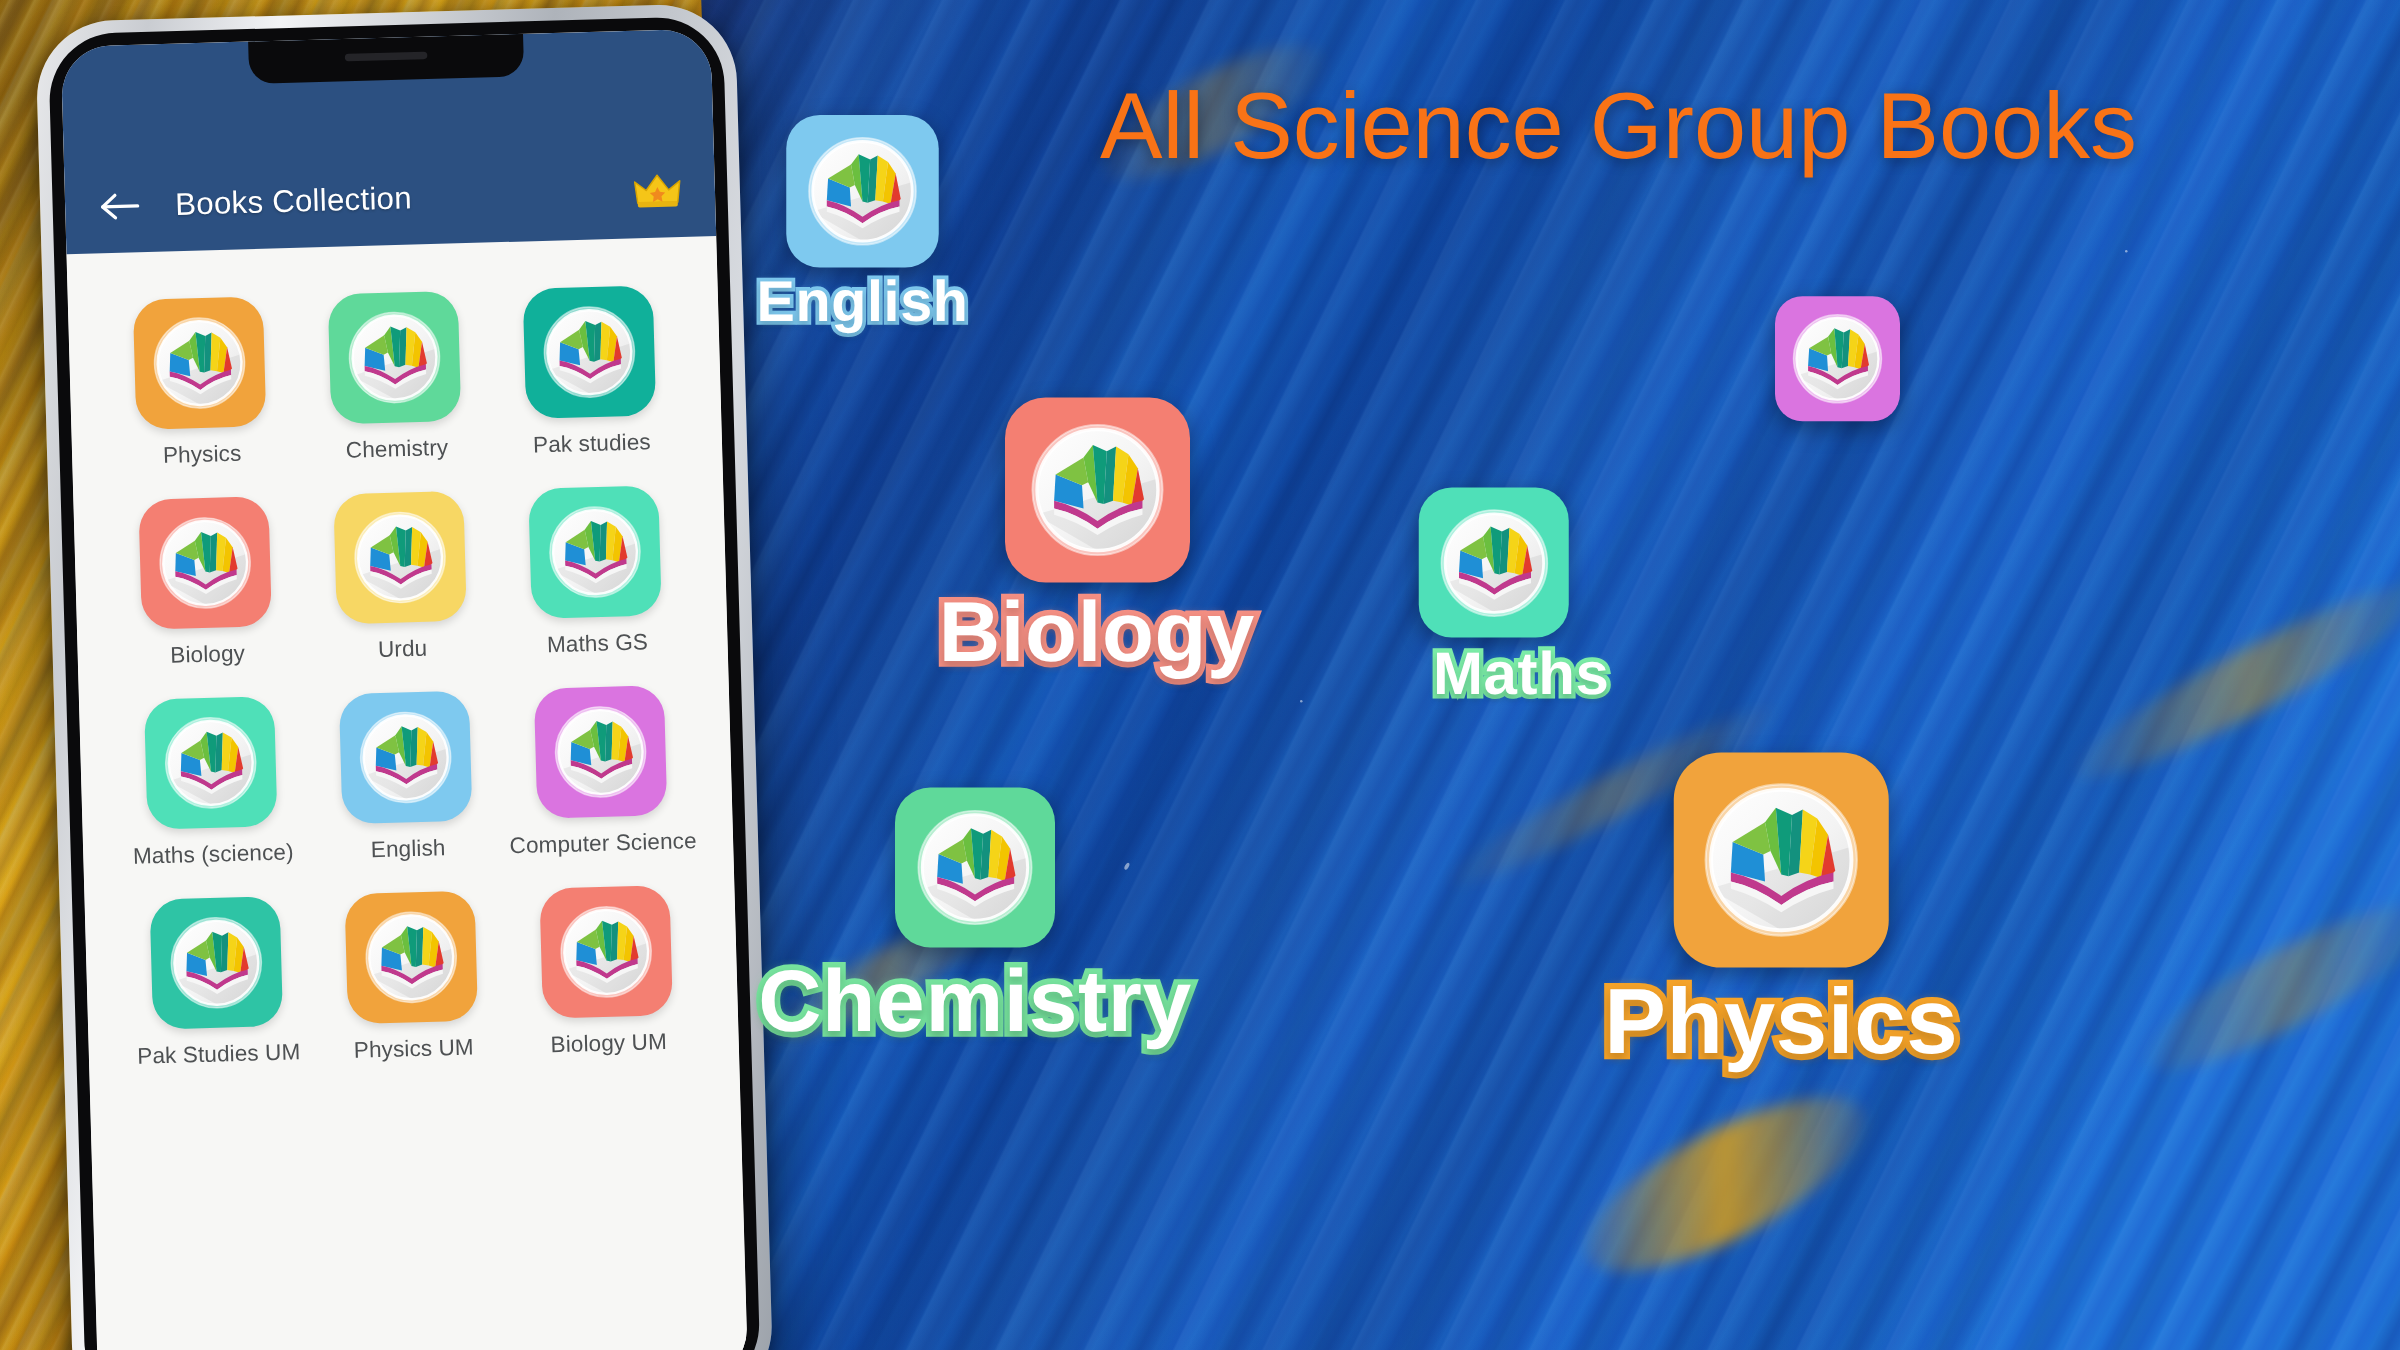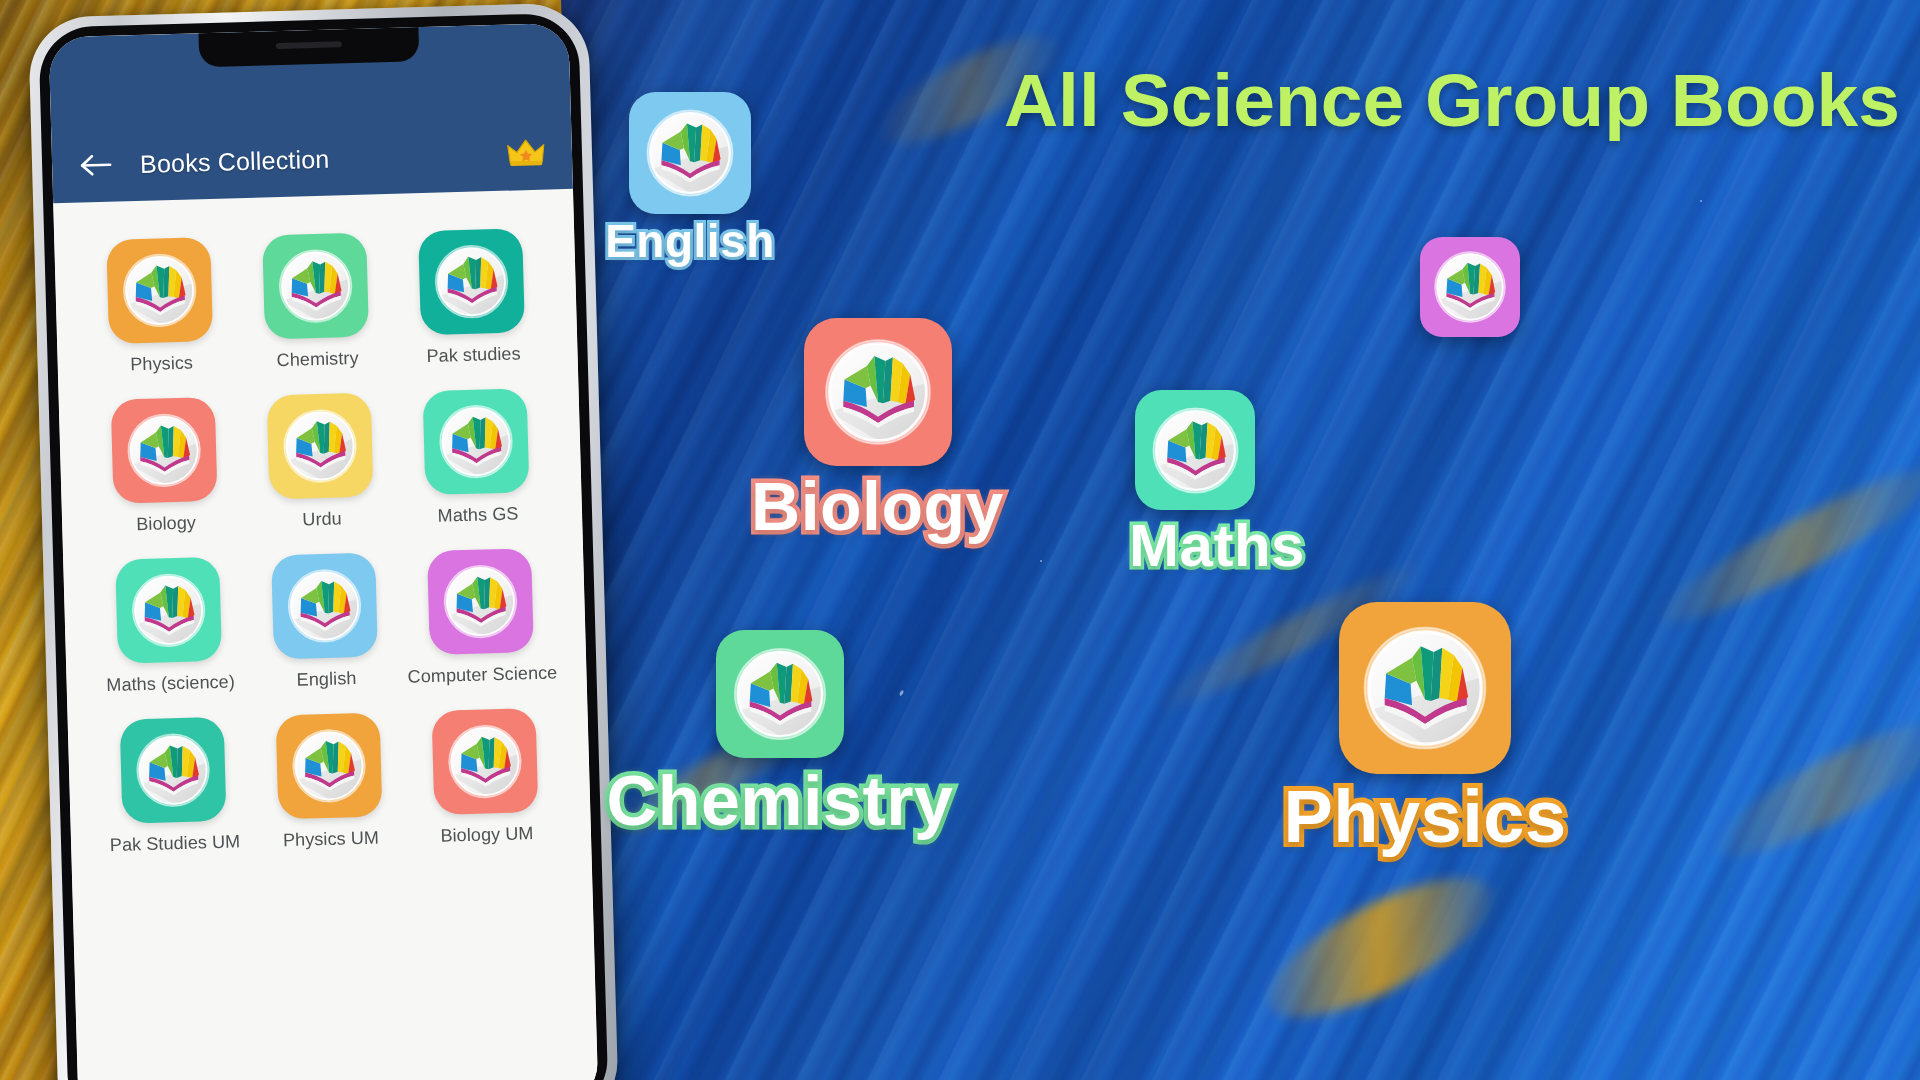--- a/index.html
+++ b/index.html
@@ -162,23 +162,23 @@
     text-align:center;
     line-height:1.0;
     letter-spacing:.5px;
     white-space:pre-line;
   }
 
   
   #headline {
     position:absolute;
     left:880px; top:52px; width:1020px;
-    text-align:right;
-    color:#bef264;
-    font-weight:bold;
+    text-align:left;
+    color:#f97316;
+    font-weight:normal;
     font-size:75px;
     line-height:1.28;
     letter-spacing:0px;
     text-shadow:0 3px 10px rgba(0,0,0,.35);
   }
 </style>
 </head>
 <body>
 
 <div id="bg">
@@ -803,21 +803,21 @@
       <path d="M62 22 L70 27 L66 58 L60 57 Z" fill="#f5d418"></path>
       <path d="M70 27 L76 36 L72 60 L66 58 Z" fill="#f3c400"></path>
       <path d="M76 36 L80 56 L74 62 L72 60 Z" fill="#e23b2e"></path>
       <path d="M22 57 Q36 60 50 70 Q64 60 79 57 L79 62 Q64 65 50 75 Q36 65 22 62 Z" fill="#c0398d"></path>
       <path d="M22 62 Q36 65 50 75 Q64 65 79 62 L79 66 Q64 70 50 79 Q36 70 22 66 Z" fill="#f6f6f6"></path>
     </g>
     <circle cx="50" cy="50" r="39" fill="none" stroke="#ffffff" stroke-width="2.2" opacity=".9"></circle>
     <circle cx="50" cy="50" r="42" fill="none" stroke="#ffffff" stroke-width="1.2" opacity=".5"></circle>
   </svg>
     </div>
-  <div class="promo-label" style="font-size: 60px; margin-top: 6px; -webkit-text-stroke: 7px rgb(124, 237, 168); paint-order: stroke; text-shadow: rgb(124, 237, 168) 0px 0px 6.3px, rgba(0, 0, 0, 0.35) 0px 3px 6px; margin-left: 44px;">Maths</div>
+  <div class="promo-label" style="font-size: 48px; margin-top: 6px; -webkit-text-stroke: 7px rgb(124, 237, 168); paint-order: stroke; text-shadow: rgb(124, 237, 168) 0px 0px 6.3px, rgba(0, 0, 0, 0.35) 0px 3px 6px; margin-left: 44px;">Maths</div>
 </div>
 
 <div class="promo" id="promo-4" style="left:580px; top:630px; width:400px;">
   <div class="promo-icon" style="width: 128px; height: 128px; background: rgb(95, 217, 154);">
       <svg class="emblem" width="108" height="108" viewBox="0 0 100 100" aria-hidden="true">
     <defs>
       <clipPath id="cc108">
             <circle cx="50" cy="50" r="39"></circle>
           </clipPath>
       <linearGradient id="sh108" x1="0" y1="0" x2="1" y2="1">

